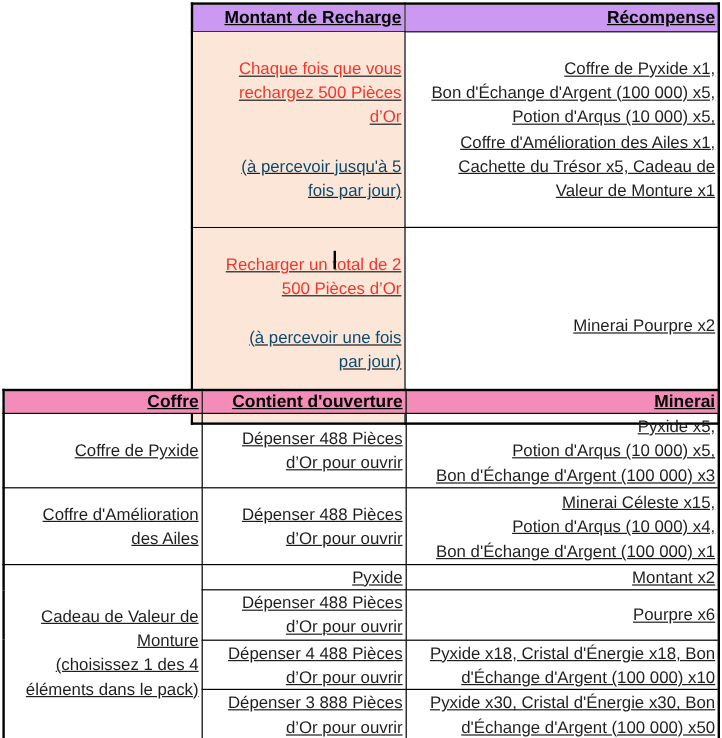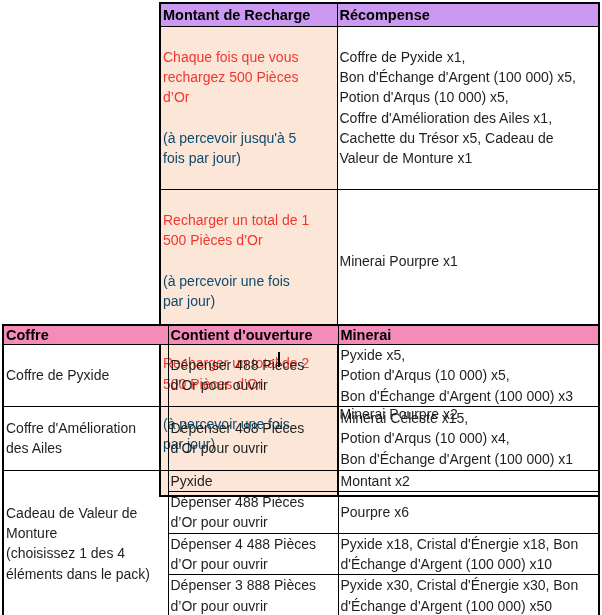--- a/index.html
+++ b/index.html
@@ -18,28 +18,29 @@
     overflow: hidden;
   }
   table {
     position: absolute;
     border-collapse: collapse;
     table-layout: fixed;
     border: 2px solid var(--border, #000);
   }
   th, td {
     border: 1px solid var(--border, #000);
-    text-align: left;
+    text-align: right;
     vertical-align: middle;
     padding: 0 2px;
     white-space: pre-line;
     overflow: hidden;
     font-size: 14px;
     line-height: 20.3px;
     color: #1f1f1f;
+    text-decoration: underline;
   }
   th {
     font-size: 14.5px;
     font-weight: bold;
     color: #000000;
     line-height: 18px;
   }
   
   .recharge-table {
     left: 159px;
@@ -102,29 +103,20 @@
           <span class="amount-note">(à percevoir jusqu'à 5
 fois par jour)</span>
         </td>
         <td>Coffre de Pyxide x1,
 Bon d'Échange d'Argent (100 000) x5,
 Potion d'Arqus (10 000) x5,
 Coffre d'Amélioration des Ailes x1,
 Cachette du Trésor x5, Cadeau de
 Valeur de Monture x1</td>
       </tr>
-      <tr style="height:82px">
-        <td class="amount-cell">
-          <span class="amount-main">Recharger un total de 1
-500 Pièces d’Or</span>
-          <span class="amount-note">(à percevoir une fois
-par jour)</span>
-        </td>
-        <td>Minerai Pourpre x1</td>
-      </tr>
       <tr style="height:81px">
         <td class="amount-cell">
           <span class="amount-main">Recharger un total de 2
 500 Pièces d’Or</span>
           <span class="amount-note">(à percevoir une fois
 par jour)</span>
           <span class="text-cursor"></span>
         </td>
         <td>Minerai Pourpre x2</td>
       </tr>

